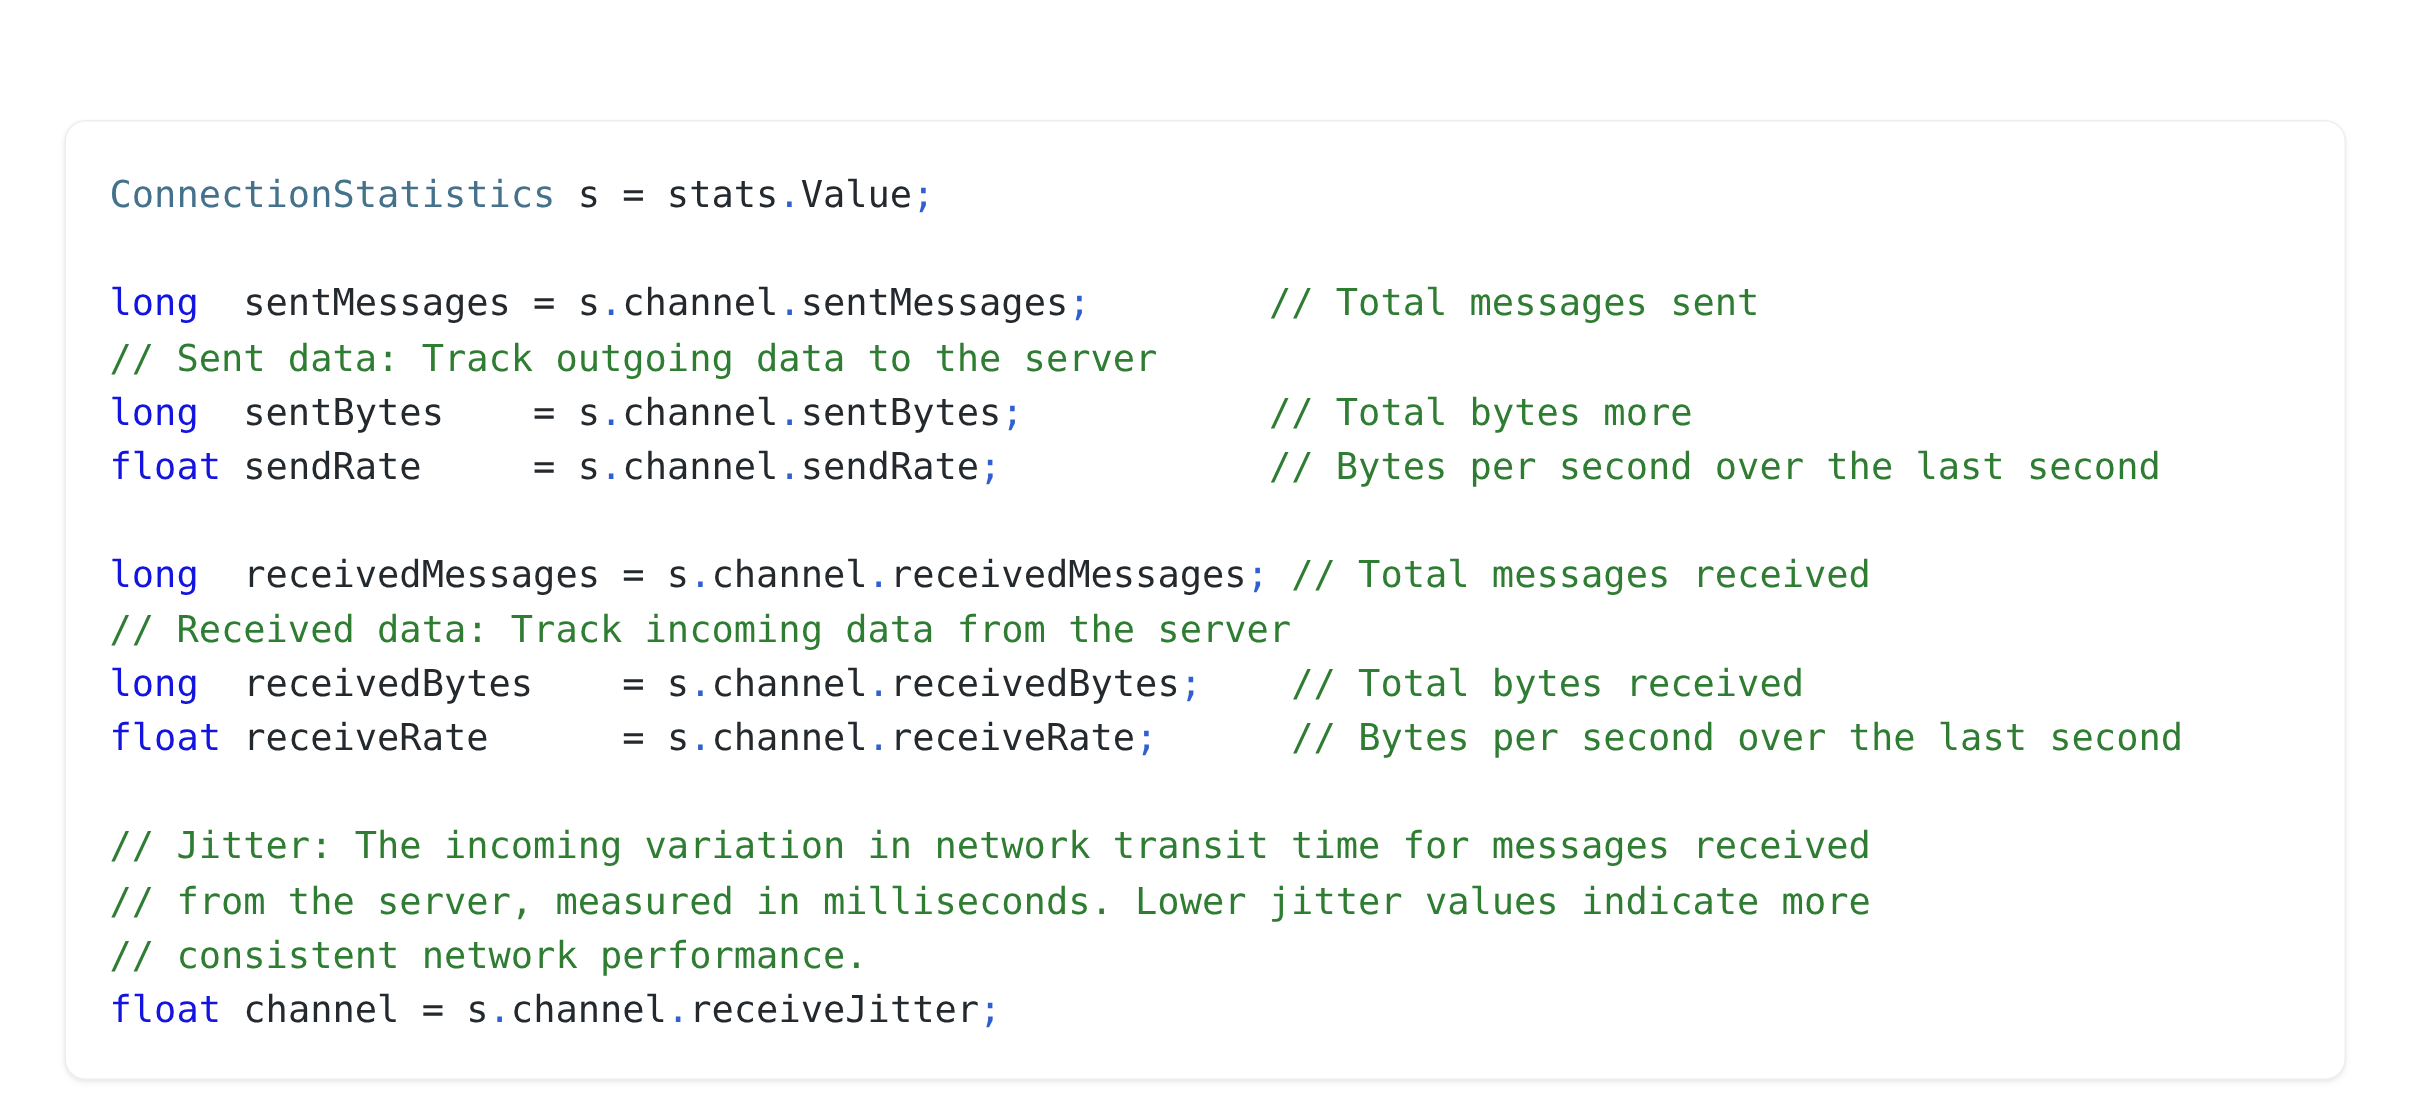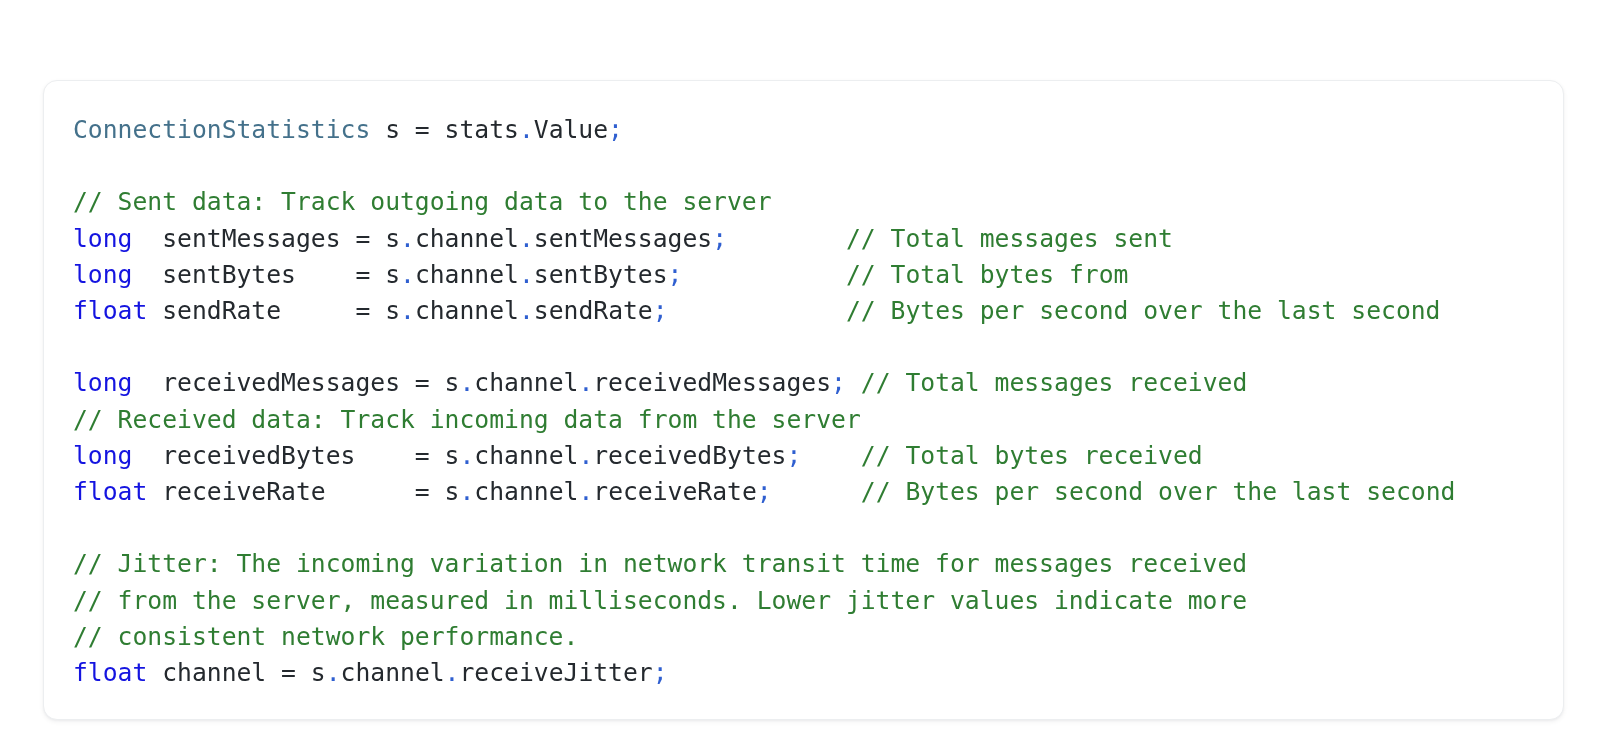--- a/index.html
+++ b/index.html
@@ -72,23 +72,23 @@
 </style>
 </head>
 <body>
 
 <div id="page-root">
 
   <div class="code-card">
     <div class="code-scroll">
       <pre class="code-block"><code id="code-content"><span class="code-line"><span class="tok-type">ConnectionStatistics</span><span class="tok-plain"> s = stats</span><span class="tok-punct">.</span><span class="tok-plain">Value</span><span class="tok-punct">;</span>
 </span><span class="code-line">
+</span><span class="code-line"><span class="tok-keyword">long</span><span class="tok-plain">  sentMessages = s</span><span class="tok-punct">.</span><span class="tok-plain">channel</span><span class="tok-punct">.</span><span class="tok-plain">sentMessages</span><span class="tok-punct">;</span><span class="tok-plain">        </span><span class="tok-comment">// Total messages sent</span>
 </span><span class="code-line"><span class="tok-comment">// Sent data: Track outgoing data to the server</span>
-</span><span class="code-line"><span class="tok-keyword">long</span><span class="tok-plain">  sentMessages = s</span><span class="tok-punct">.</span><span class="tok-plain">channel</span><span class="tok-punct">.</span><span class="tok-plain">sentMessages</span><span class="tok-punct">;</span><span class="tok-plain">        </span><span class="tok-comment">// Total messages sent</span>
-</span><span class="code-line"><span class="tok-keyword">long</span><span class="tok-plain">  sentBytes    = s</span><span class="tok-punct">.</span><span class="tok-plain">channel</span><span class="tok-punct">.</span><span class="tok-plain">sentBytes</span><span class="tok-punct">;</span><span class="tok-plain">           </span><span class="tok-comment">// Total bytes from</span>
+</span><span class="code-line"><span class="tok-keyword">long</span><span class="tok-plain">  sentBytes    = s</span><span class="tok-punct">.</span><span class="tok-plain">channel</span><span class="tok-punct">.</span><span class="tok-plain">sentBytes</span><span class="tok-punct">;</span><span class="tok-plain">           </span><span class="tok-comment">// Total bytes more</span>
 </span><span class="code-line"><span class="tok-keyword">float</span><span class="tok-plain"> sendRate     = s</span><span class="tok-punct">.</span><span class="tok-plain">channel</span><span class="tok-punct">.</span><span class="tok-plain">sendRate</span><span class="tok-punct">;</span><span class="tok-plain">            </span><span class="tok-comment">// Bytes per second over the last second</span>
 </span><span class="code-line">
 </span><span class="code-line"><span class="tok-keyword">long</span><span class="tok-plain">  receivedMessages = s</span><span class="tok-punct">.</span><span class="tok-plain">channel</span><span class="tok-punct">.</span><span class="tok-plain">receivedMessages</span><span class="tok-punct">;</span><span class="tok-plain"> </span><span class="tok-comment">// Total messages received</span>
 </span><span class="code-line"><span class="tok-comment">// Received data: Track incoming data from the server</span>
 </span><span class="code-line"><span class="tok-keyword">long</span><span class="tok-plain">  receivedBytes    = s</span><span class="tok-punct">.</span><span class="tok-plain">channel</span><span class="tok-punct">.</span><span class="tok-plain">receivedBytes</span><span class="tok-punct">;</span><span class="tok-plain">    </span><span class="tok-comment">// Total bytes received</span>
 </span><span class="code-line"><span class="tok-keyword">float</span><span class="tok-plain"> receiveRate      = s</span><span class="tok-punct">.</span><span class="tok-plain">channel</span><span class="tok-punct">.</span><span class="tok-plain">receiveRate</span><span class="tok-punct">;</span><span class="tok-plain">      </span><span class="tok-comment">// Bytes per second over the last second</span>
 </span><span class="code-line">
 </span><span class="code-line"><span class="tok-comment">// Jitter: The incoming variation in network transit time for messages received</span>
 </span><span class="code-line"><span class="tok-comment">// from the server, measured in milliseconds. Lower jitter values indicate more</span>
 </span><span class="code-line"><span class="tok-comment">// consistent network performance.</span>

